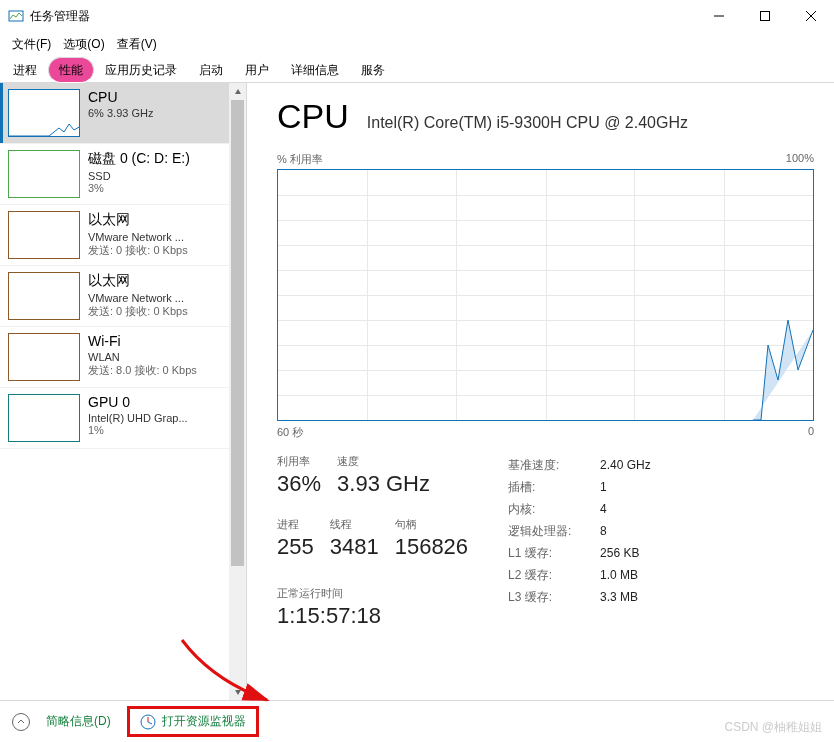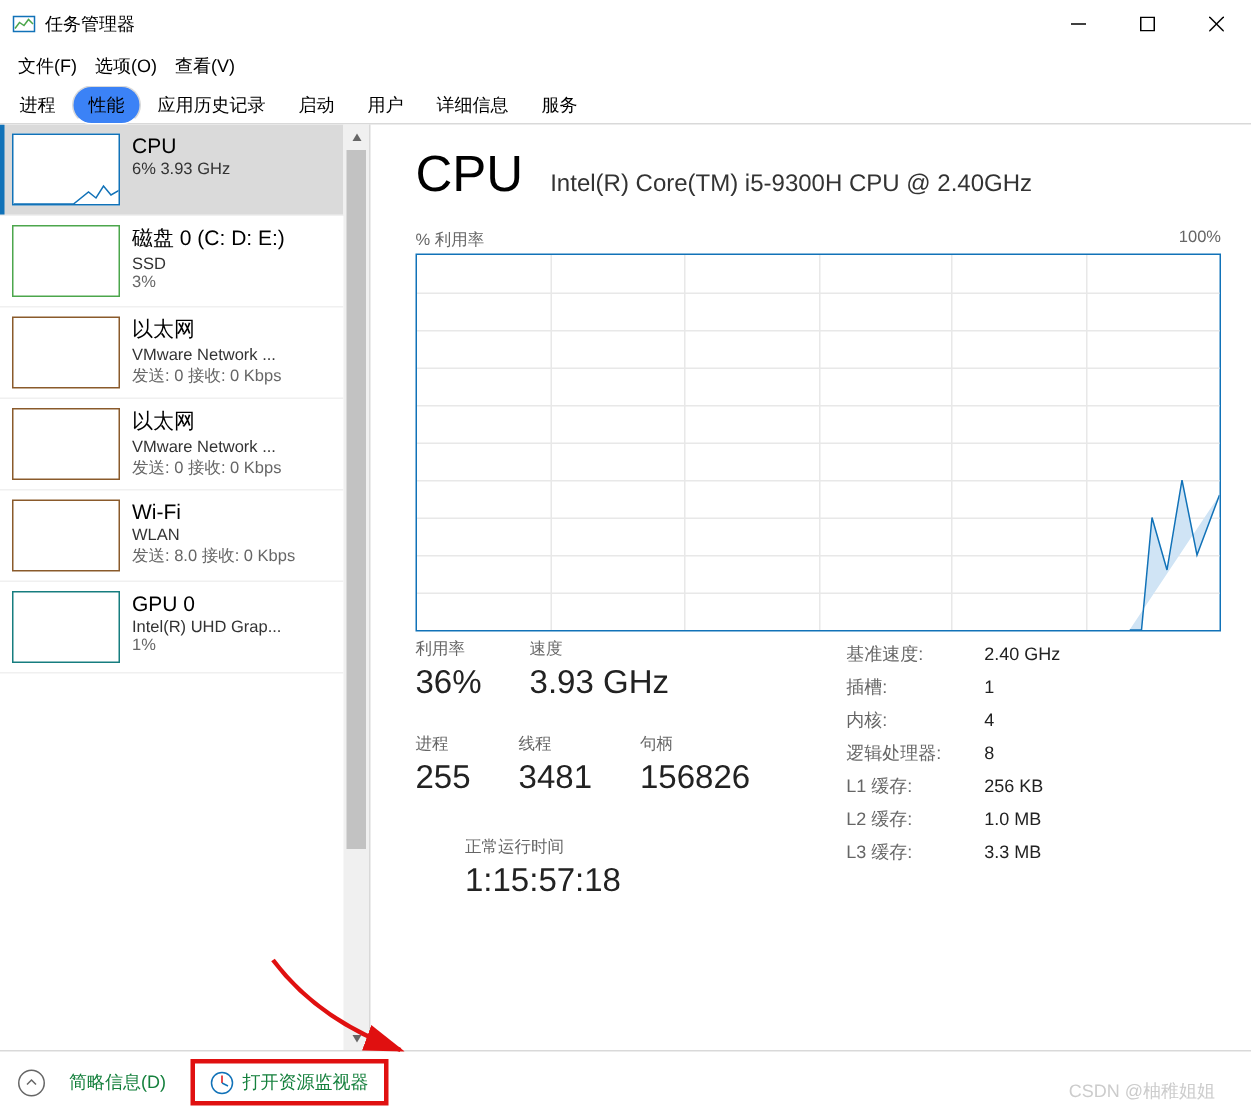--- a/index.html
+++ b/index.html
@@ -9,21 +9,21 @@
     .titlebar .icon { width: 16px; height: 16px; margin-right: 6px; display: inline-flex; }
     .titlebar .title { font-size: 12px; flex: 1; }
     .winbtns { display: flex; }
     .winbtn { width: 46px; height: 32px; display: flex; align-items: center; justify-content: center; cursor: pointer; }
     
     .menubar { height: 24px; display: flex; align-items: center; padding: 0 6px; font-size: 12px; }
     .menubar span { padding: 2px 6px; cursor: pointer; }
     
     .tabs { height: 27px; display: flex; border-bottom: 1px solid #d9d9d9; font-size: 12px; padding-left: 2px; }
     .tab { padding: 4px 10px; cursor: pointer; border: 1px solid transparent; border-bottom: none; position: relative; top: 1px; }
-    .tab.active { background: #3b82f6; border-color: #d9d9d9; border-bottom: 1px solid #fff; border-radius: 13px; }
+    .tab.active { background: #ec4899; border-color: #d9d9d9; border-bottom: 1px solid #fff; border-radius: 13px; }
     
     .content { display: flex; height: calc(742px - 32px - 24px - 27px - 42px); }
     
     .sidebar { width: 247px; display: flex; border-right: 1px solid #d9d9d9; }
     .sidelist { flex: 1; overflow: hidden; }
     .sideitem { display: flex; padding: 6px 8px; cursor: pointer; border-bottom: 1px solid #f0f0f0; }
     .sideitem.active { background: #dadada; position: relative; }
     .sideitem.active::before { content: ""; position: absolute; left: 0; top: 0; bottom: 0; width: 3px; background: #1172b8; }
     .thumb { width: 72px; height: 48px; border: 1px solid #1172b8; margin-right: 8px; background: #fff; position: relative; overflow: hidden; flex-shrink: 0; }
     .thumb.mem { border-color: #7b3f9d; }
@@ -47,37 +47,37 @@
     .chartlabels { display: flex; justify-content: space-between; font-size: 11px; color: #666; margin-bottom: 2px; }
     .chart { height: 252px; border: 1px solid #1172b8; position: relative; background: #fff; margin-bottom: 4px; }
     .gridh, .gridv { position: absolute; background: #e8e8e8; }
     .gridh { left: 0; right: 0; height: 1px; }
     .gridv { top: 0; bottom: 0; width: 1px; }
     .chartline { position: absolute; bottom: 0; right: 0; }
     .chartlabels2 { display: flex; justify-content: space-between; font-size: 11px; color: #666; margin-bottom: 14px; }
     
     .stats { display: flex; gap: 40px; }
     .statsL { display: flex; flex-direction: column; gap: 20px; }
-    .statrow { display: flex; gap: 32px; }
+    .statrow { display: flex; gap: 16px; }
     .stat .lbl { font-size: 11px; color: #666; margin-bottom: 2px; }
     .stat .val { font-size: 22px; color: #222; }
-    .uptime { margin-top: 6px; margin-left: 33px; }
-    .statsR { flex: 1; margin-left: 24px; }
+    .uptime { margin-top: 6px; }
+    .statsR { flex: 1; }
     .kv { display: flex; font-size: 12px; line-height: 22px; }
     .kv .k { width: 92px; color: #666; }
     .kv .v { color: #222; }
     
     .footer { height: 42px; border-top: 1px solid #d9d9d9; display: flex; align-items: center; padding: 0 12px; gap: 16px; font-size: 12px; }
     .circ { width: 18px; height: 18px; border: 1px solid #666; border-radius: 50%; display: flex; align-items: center; justify-content: center; cursor: pointer; }
     .link { color: #15803d; cursor: pointer; }
     .linkbox { display: flex; align-items: center; gap: 6px; padding: 4px 10px; border: 3px solid #e01010; }
     .linkicon { width: 16px; height: 16px; }
     
     .arrow { position: absolute; left: 172px; top: 630px; pointer-events: none; }
-    .watermark { position: absolute; right: 24px; bottom: 6px; font-size: 12px; color: #ccc; pointer-events: none; margin-top: 31px; }
+    .watermark { position: absolute; right: 12px; bottom: 6px; font-size: 12px; color: #ccc; pointer-events: none; margin-top: 31px; }
   </style>
 </head>
 <body>
 
 <div class="titlebar">
   <span class="icon">
     <svg viewBox="0 0 16 16">
         <rect x="1" y="3" width="14" height="10" fill="none" stroke="#1172b8"></rect>
         <polyline points="2,11 5,7 8,9 11,5 14,8" fill="none" stroke="#4ca64c"></polyline>
       </svg>
@@ -210,20 +210,24 @@
         <div class="gridh" style="top:90%"></div>
       <div class="gridv" style="left:16.6%"></div>
         <div class="gridv" style="left:33.3%"></div>
         <div class="gridv" style="left:50%"></div>
         <div class="gridv" style="left:66.6%"></div>
         <div class="gridv" style="left:83.3%"></div>
       <svg class="chartline" width="60" height="100">
         <polyline points="0,100 8,100 15,25 25,60 35,0 45,50 60,10" fill="#d0e4f5" stroke="#1172b8" stroke-width="1"></polyline>
       </svg>
     </div>
+    <div class="chartlabels2">
+      <span>60 秒</span>
+      <span>0</span>
+    </div>
 
     <div class="stats">
       <div class="statsL">
         <div class="statrow">
           <div class="stat">
               <div class="lbl">利用率</div>
               <div class="val">36%</div>
             </div>
           <div class="stat">
               <div class="lbl">速度</div>

